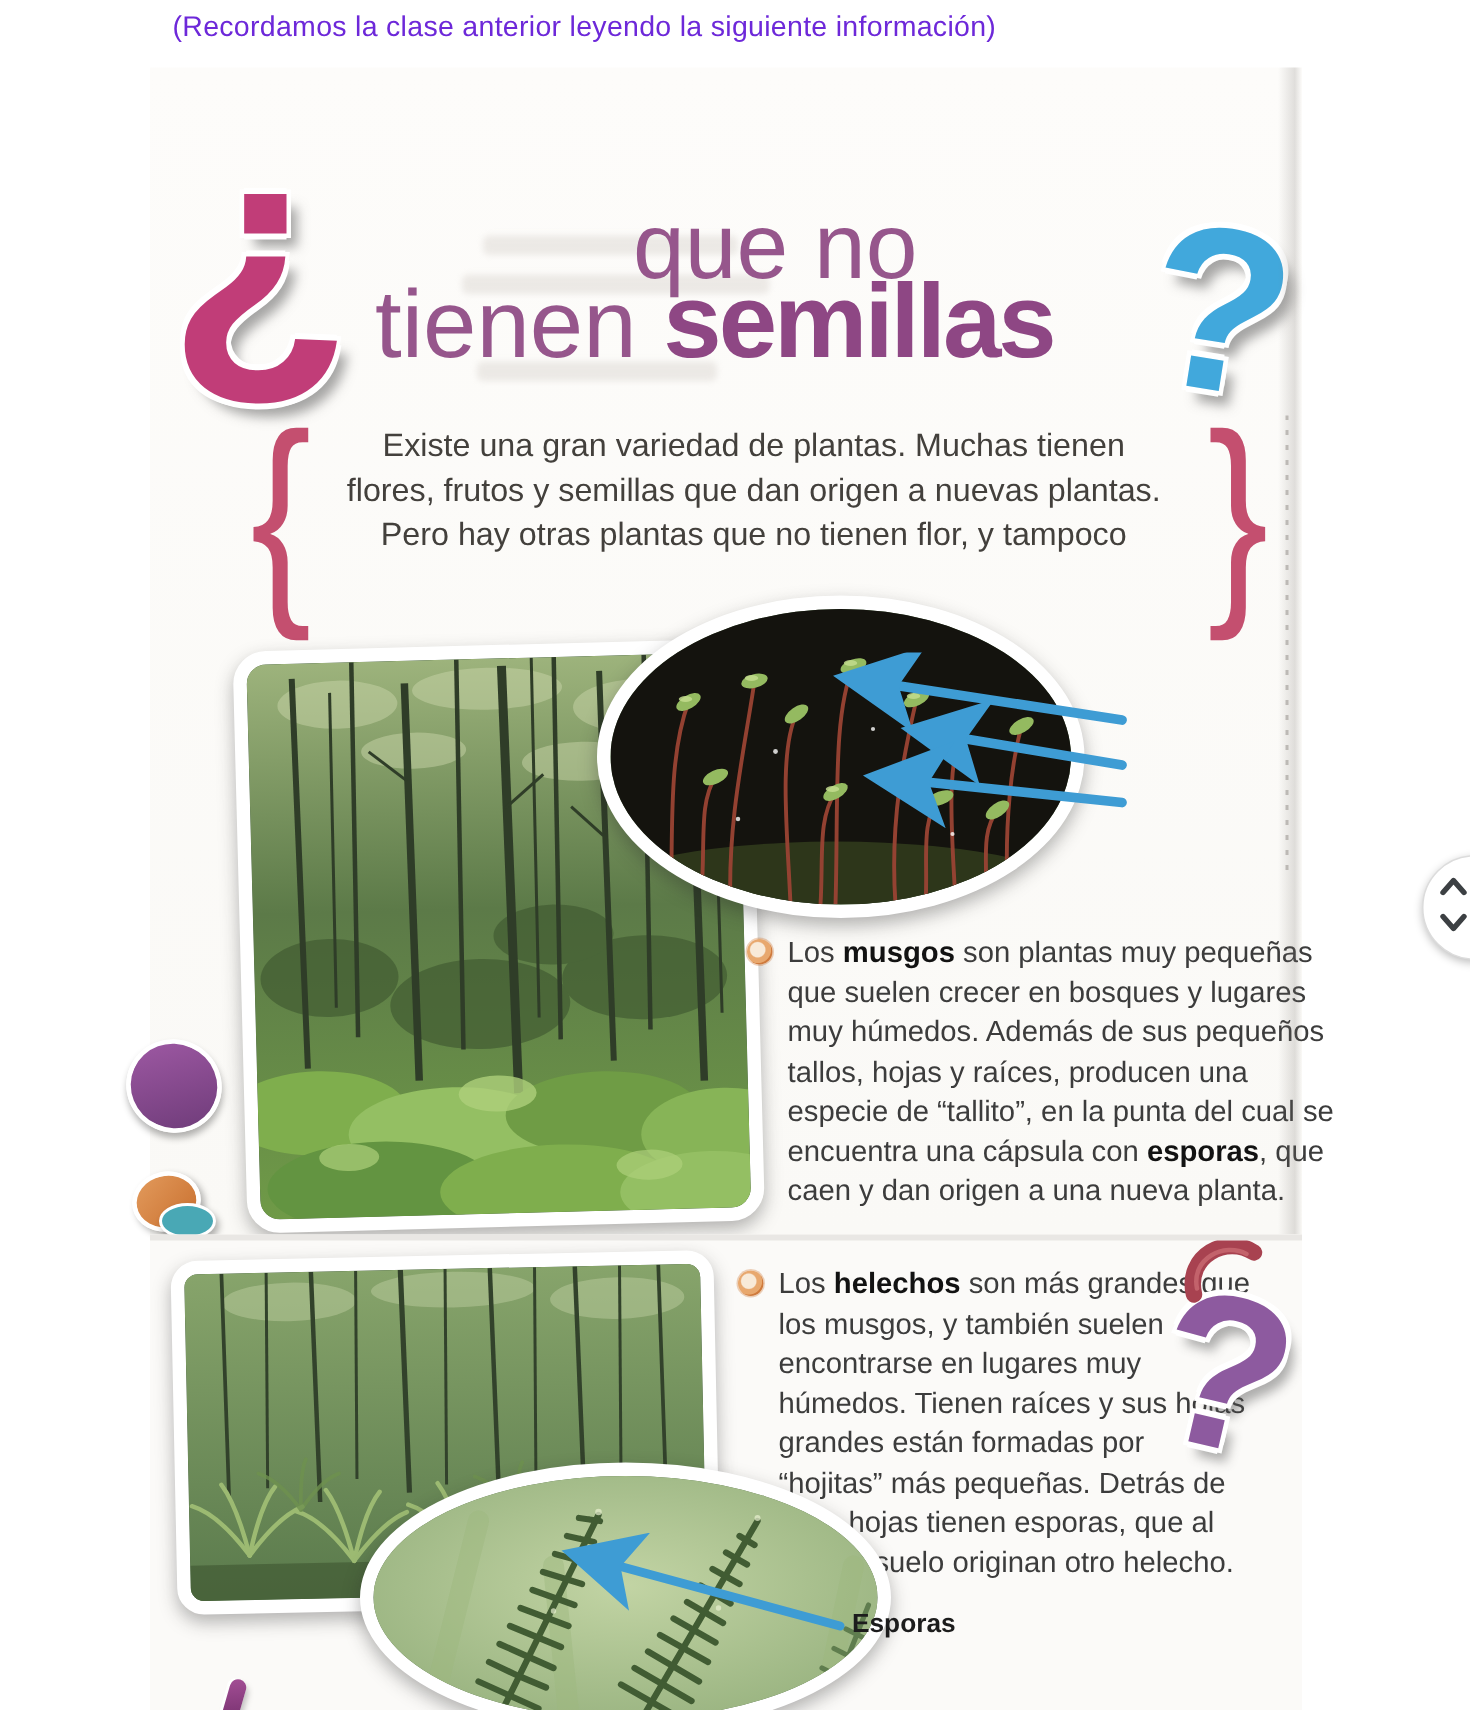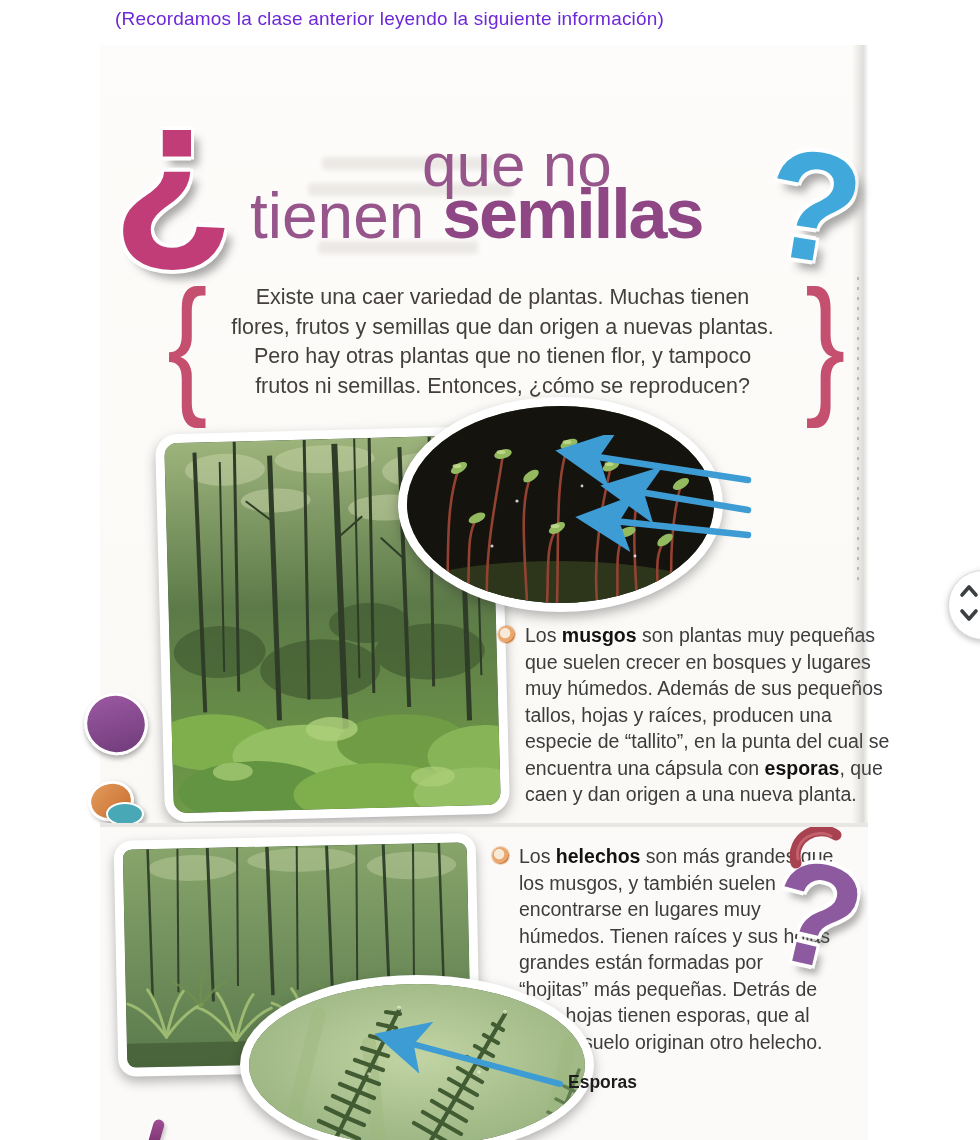--- a/index.html
+++ b/index.html
@@ -79,24 +79,23 @@
   <div class="abs smudge" style="left:218px;top:196px;width:160px;height:13px;"></div>
 
   <div class="abs invq">¿</div>
   <div class="abs t3"><span class="w3">tienen</span><span class="w3">&nbsp;</span><span class="w4">semillas</span></div>
   <div class="abs t2">que no</div>
   <div class="abs blueq">?</div>
 
   <div class="abs brace" style="left:62px;top:222px;">{</div>
   <div class="abs brace" style="left:700px;top:222px;">}</div>
   <div class="abs introtxt">
-    <div>Existe una caer variedad de plantas. Muchas tienen</div>
+    <div>Existe una gran variedad de plantas. Muchas tienen</div>
     <div>flores, frutos y semillas que dan origen a nuevas plantas.</div>
     <div>Pero hay otras plantas que no tienen flor, y tampoco</div>
-    <div>frutos ni semillas. Entonces, ¿cómo se reproducen?</div>
   </div>
 
   <div class="abs photo rrect forest">
     <svg viewBox="0 0 327 370" preserveAspectRatio="none">
       <defs>
         <linearGradient id="fg1" x1="0" y1="0" x2="0" y2="1">
           <stop offset="0" stop-color="#9db37c"></stop>
             <stop offset="0.45" stop-color="#5c7a48"></stop>
             <stop offset="1" stop-color="#6f9a47"></stop>
         </linearGradient>

